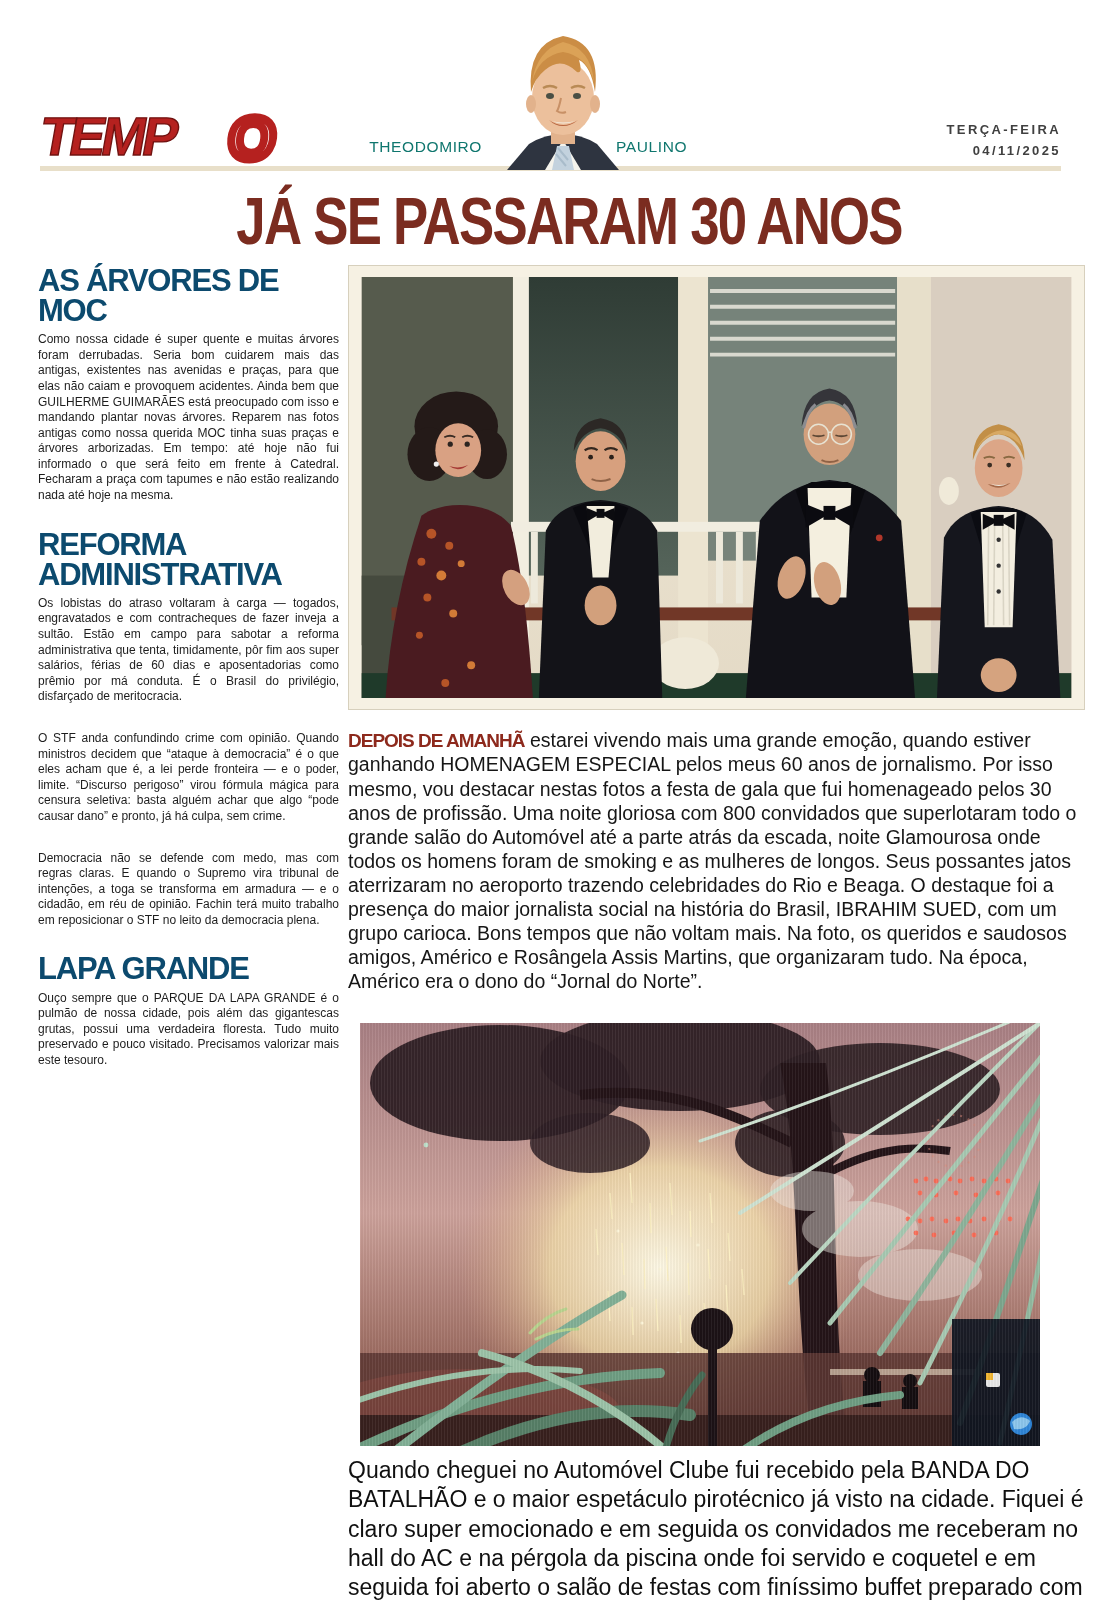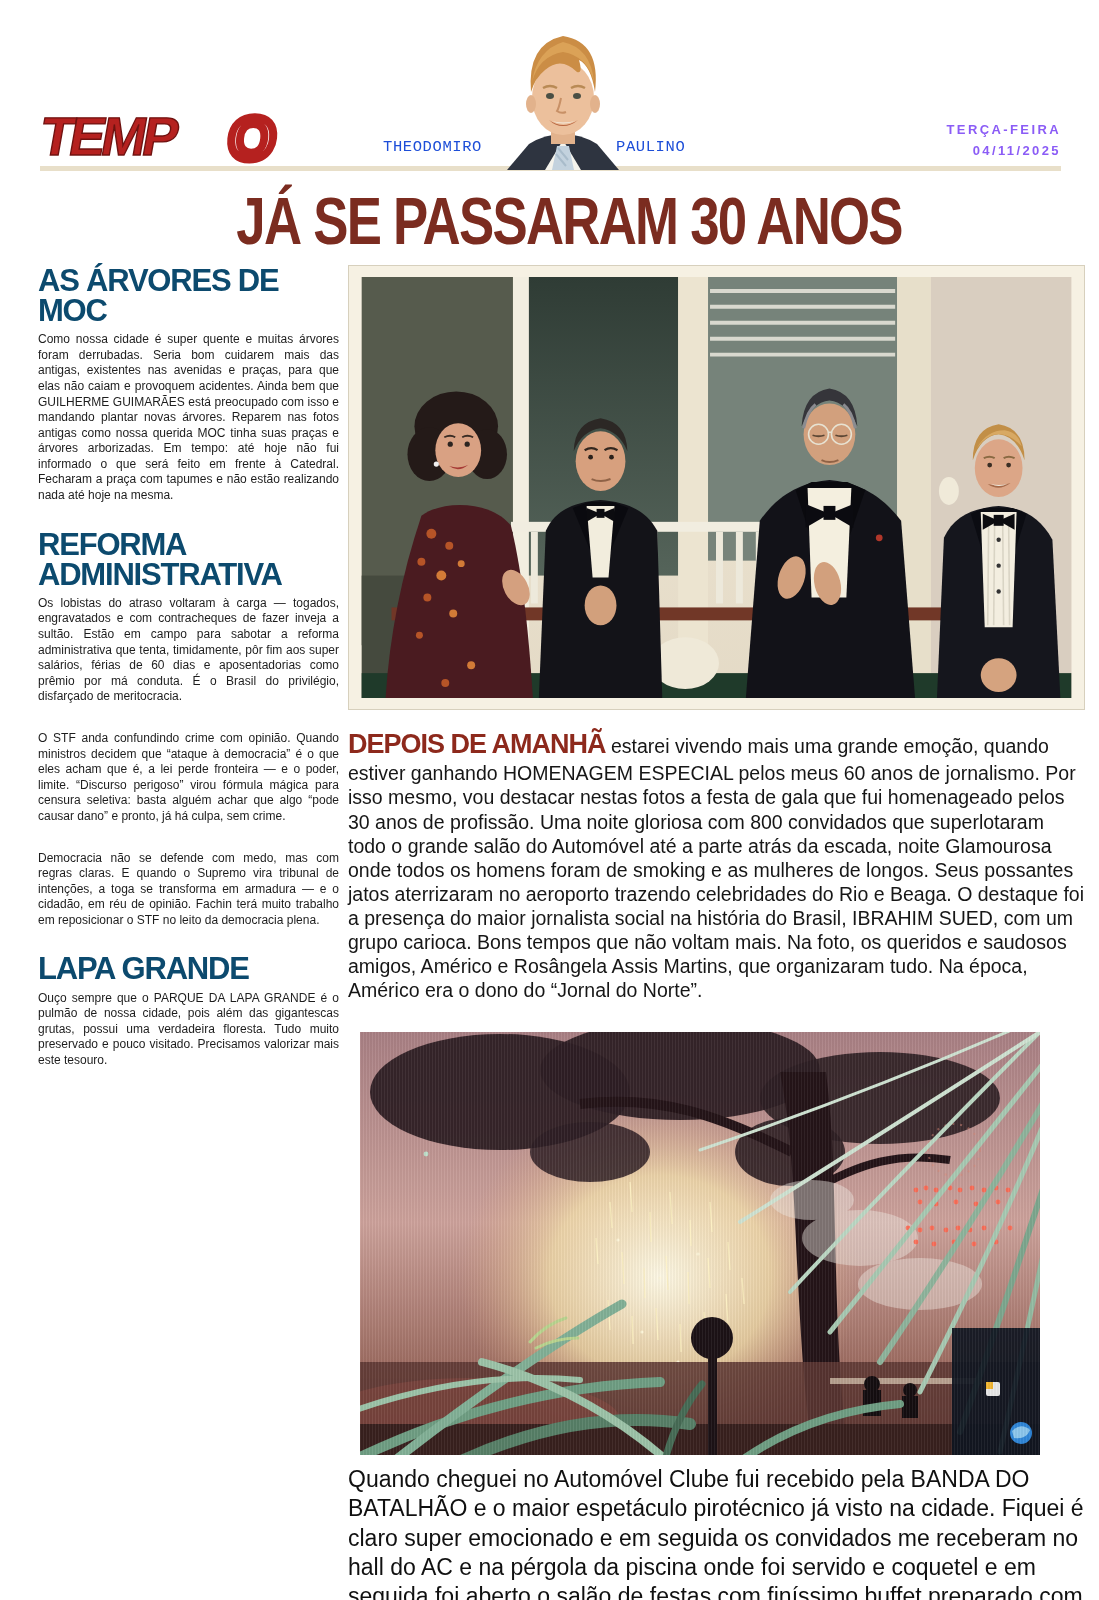--- a/index.html
+++ b/index.html
@@ -2,46 +2,46 @@
 <html lang="pt"><head>
 <meta charset="utf-8">
 <style>
   html,body{margin:0;padding:0;background:#ffffff;}
   .page{position:relative;width:1099px;height:1600px;background:#fff;overflow:hidden;
         font-family:"Liberation Sans",sans-serif;color:#1e1e1e;}
 
   
   .logo{position:absolute;left:32px;top:108px;}
   .portrait{position:absolute;left:487px;top:22px;width:152px;height:148px;z-index:3;}
-  .author-name{position:absolute;top:138px;font-family:Liberation Mono, monospace;
-               font-size:15.5px;letter-spacing:.6px;color:#1d4ed8;z-index:2;}
+  .author-name{position:absolute;top:138px;font-family:Liberation Sans, sans-serif;
+               font-size:15.5px;letter-spacing:.6px;color:#0f766e;z-index:2;}
   .author-first{left:340px;width:142px;text-align:right;}
   .author-last{left:616px;text-align:right;}
   .dateline{position:absolute;right:38px;top:120px;text-align:right;font-size:13px;
-            font-weight:bold;letter-spacing:2.4px;color:#8b5cf6;line-height:1.6;}
+            font-weight:bold;letter-spacing:2.4px;color:#404040;line-height:1.6;}
   .rule{position:absolute;left:40px;right:38px;top:166px;height:5px;background:#e8dfc9;z-index:1;}
 
   
   .headline{position:absolute;left:0;right:0;top:182px;text-align:center;z-index:1;padding-left:40px;}
   .headline span{display:inline-block;transform:scale(.88,1.12);transform-origin:center top;
                  font-size:60px;font-weight:bold;letter-spacing:-2px;color:#7b2c20;}
 
   
   .left-col{position:absolute;left:38px;top:266px;width:301px;}
   .section{margin:0 0 26px;}
   .section h2{margin:0 0 6px;font-size:31px;line-height:.97;letter-spacing:-1.2px;
               color:#0c4a6e;font-weight:bold;}
   .section p{margin:0;font-size:12px;line-height:1.3;text-align:justify;color:#1d1d1d;}
 
   
   .right-col{position:absolute;left:348px;top:265px;width:737px;}
   .photo1{width:713px;height:421px;padding:11px;background:#f6f1e3;border:1px solid #d7d0bd;}
   .photo1 svg{display:block;width:713px;height:421px;}
   .lead-par{margin:18px 0 0;font-size:19.5px;line-height:1.235;color:#161616;}
-  .lead-in{font-weight:bold;font-size:27px;letter-spacing:-1px;color:#8d291c;}
+  .lead-in{font-weight:bold;font-size:19px;letter-spacing:-1px;color:#8d291c;}
   .photo2{position:relative;margin:30px 0 0 12px;width:680px;height:423px;}
   .photo2 svg{display:block;width:100%;height:100%;}
   .moire{position:absolute;inset:0;pointer-events:none;
          background:repeating-linear-gradient(90deg,rgba(255,255,255,.06) 0 1px,rgba(0,0,0,.035) 1px 3px);}
   .caption{margin:10px 0 0;font-size:23px;line-height:1.27;color:#101010;width:737px;}
 </style>
 </head>
 <body>
 
 <div class="page">

